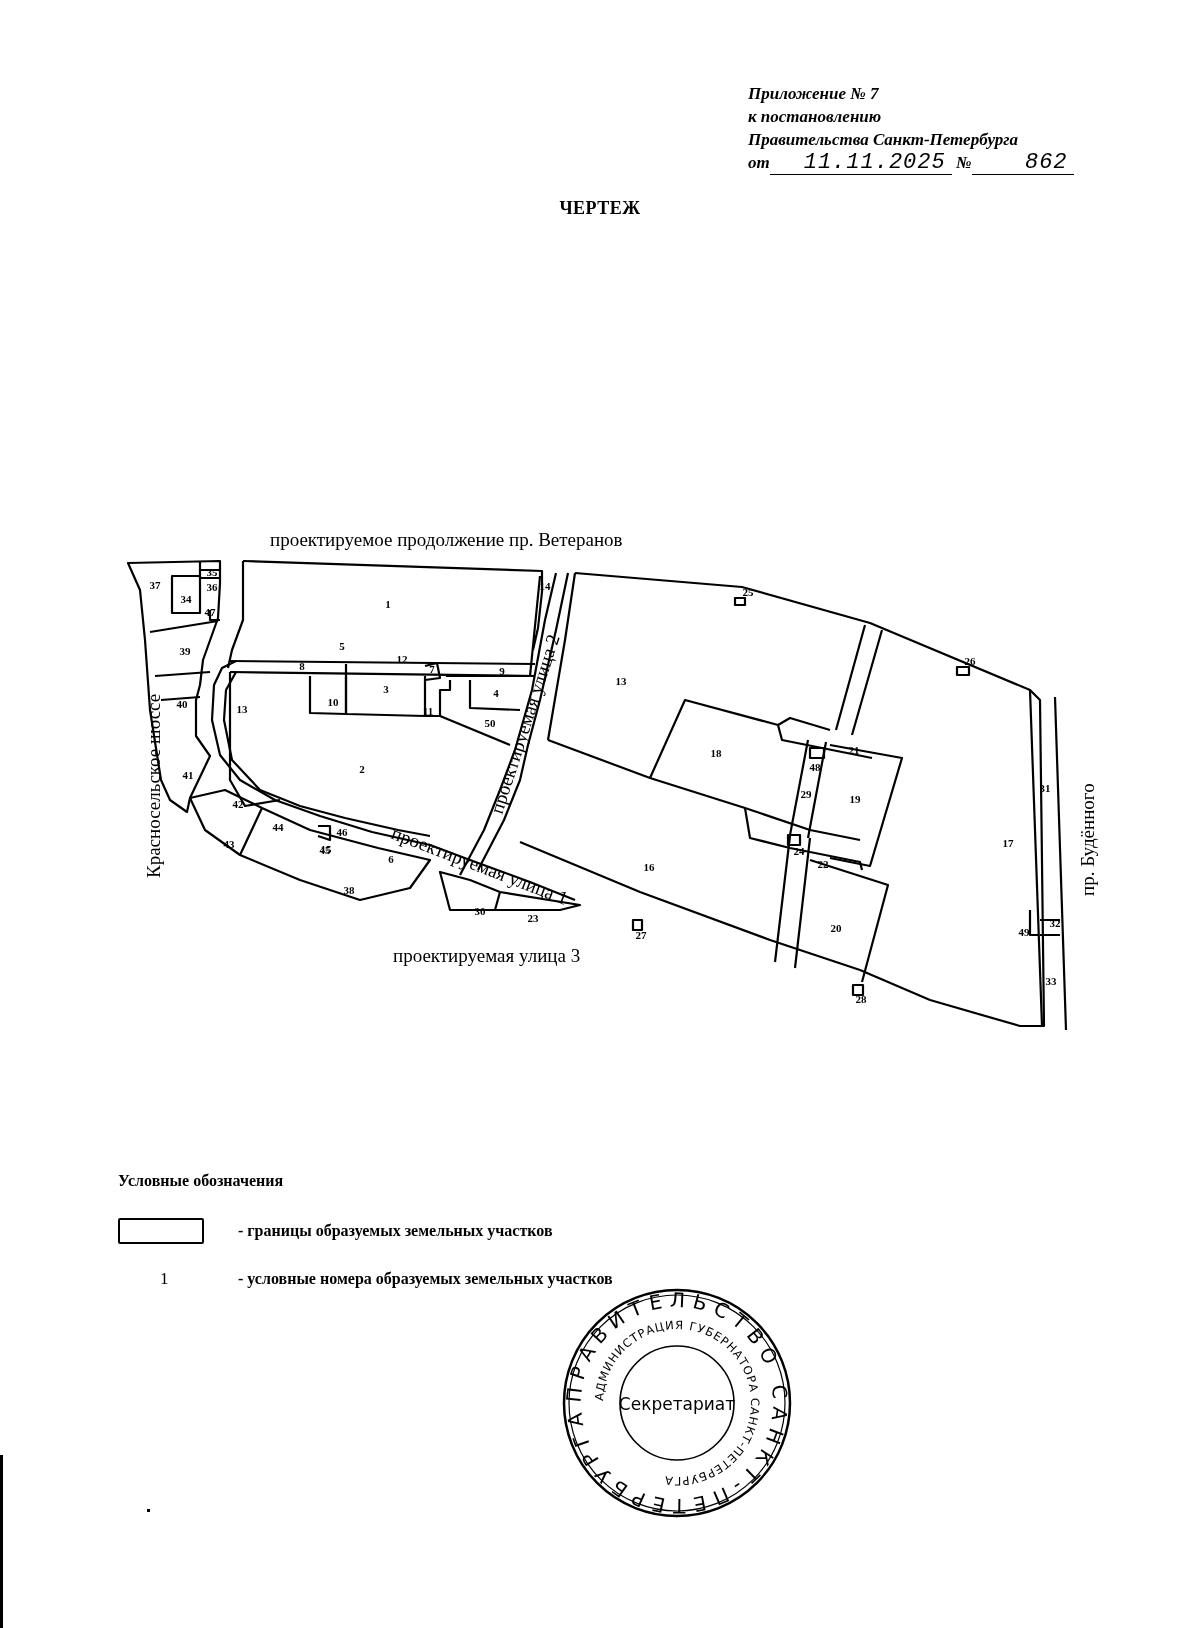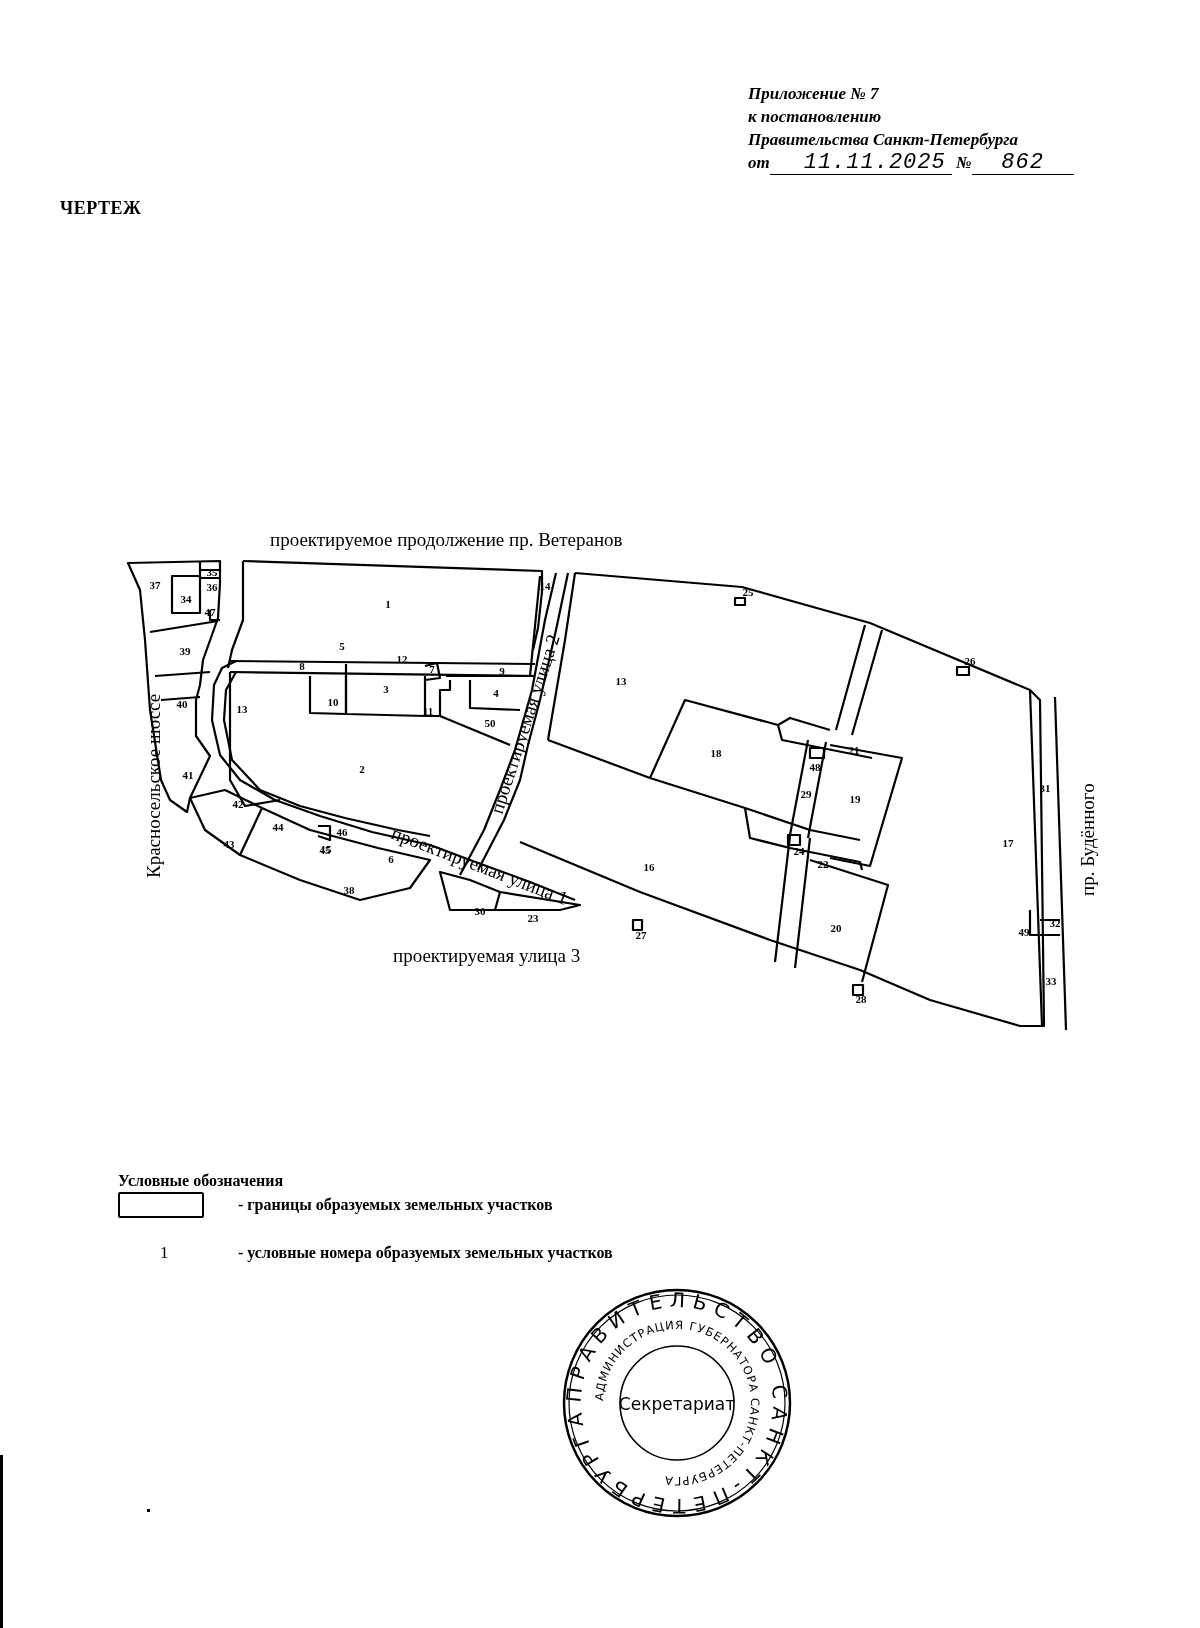--- a/index.html
+++ b/index.html
@@ -2,26 +2,26 @@
 <html><head>
 <meta charset="utf-8">
 <style>
   html, body { margin: 0; padding: 0; background: #ffffff; }
   body { width: 1200px; height: 1628px; position: relative; overflow: hidden; font-family: "Liberation Serif", serif; color: #000; }
   .annex { position: absolute; left: 748px; top: 82px; font-size: 17px; line-height: 23px; font-weight: bold; }
   .annex div { white-space: nowrap; font-style: italic; }
   .annex .dateline { font-weight: bold; }
   .annex .fill { font-family: "Liberation Mono", monospace; font-weight: normal; font-size: 22px; border-bottom: 1.5px solid #000; display: inline-block; padding: 0 6px; letter-spacing: 1px; }
   .annex .fill.date { width: 170px; text-align: right; }
-  .annex .fill.num { width: 90px; text-align: center; }
-  .title-block { position: absolute; left: 60px; width: 1080px; top: 196px; font-weight: bold; font-size: 17px; line-height: 24px; }
+  .annex .fill.num { width: 90px; text-align: right; }
+  .title-block { position: absolute; left: 60px; width: 1080px; top: 196px; text-align: center; font-weight: bold; font-size: 17px; line-height: 24px; }
   .title-block .main { font-size: 18px; letter-spacing: 0.5px; }
   .map { position: absolute; left: 0; top: 500px; width: 1200px; height: 560px; }
   .legend { position: absolute; left: 118px; top: 1172px; font-weight: bold; font-size: 16px; }
-  .legend .head { }
+  .legend .head { margin-bottom: 26px; }
   .legend .row { display: flex; align-items: center; height: 30px; margin-bottom: 18px; }
   .legend .sym { width: 120px; display: flex; justify-content: flex-start; }
   .legend .box { width: 82px; height: 22px; border: 2.5px solid #000; border-radius: 2px; }
   .legend .numsym { padding-left: 42px; font-weight: normal; font-size: 17px; }
   .legend .text { margin-left: 0px; font-size: 16px; }
   .stamp { position: absolute; left: 561px; top: 1287px; width: 232px; height: 232px; }
   .margin-line { position: absolute; left: 0; top: 1455px; width: 3px; height: 173px; background: #000; }
   .dot { position: absolute; left: 147px; top: 1509px; width: 3px; height: 3px; background: #000; }
 </style>
 </head>

